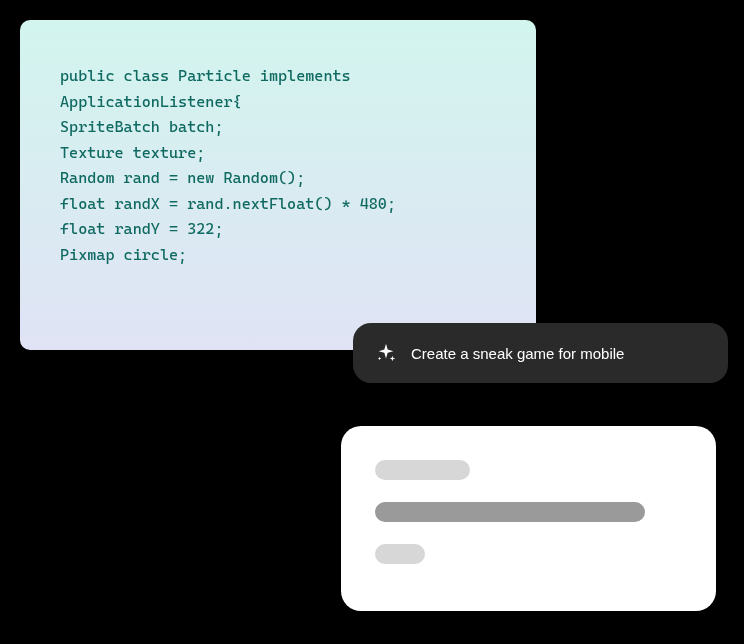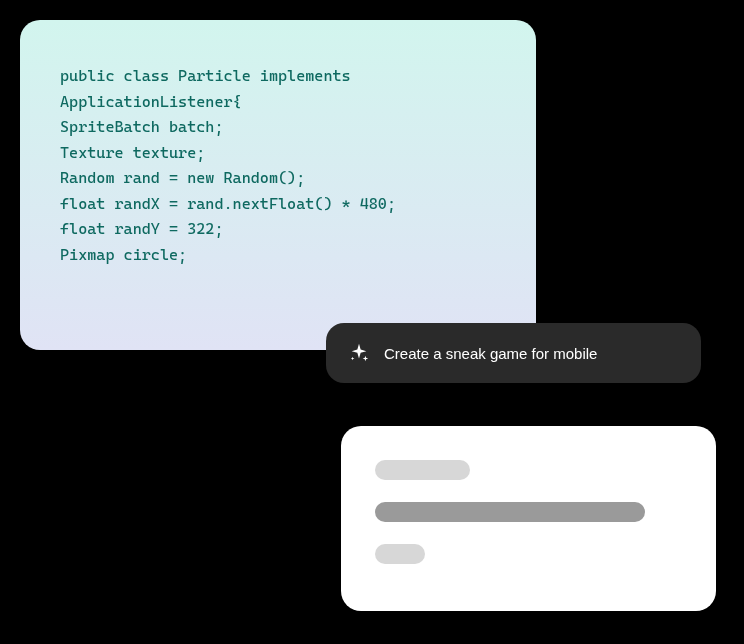--- a/index.html
+++ b/index.html
@@ -11,36 +11,36 @@
       position: relative;
       overflow: hidden;
     }
     .code-card {
       position: absolute;
       top: 20px;
       left: 20px;
       width: 516px;
       height: 330px;
       background: linear-gradient(180deg, #d2f5ee 0%, #e0e3f5 100%);
-      border-radius: 20px;
+      border-radius: 10px;
       padding: 44px 40px;
     }
     .code-card pre {
       font-family: 'SF Mono', Monaco, 'Cascadia Code', 'Roboto Mono', Consolas, monospace;
       font-size: 15.5px;
       line-height: 1.65;
       color: #0e6960;
       font-weight: 400;
       white-space: pre-wrap;
       word-wrap: break-word;
     }
     .prompt-pill {
       position: absolute;
       top: 323px;
-      left: 326px;
+      left: 353px;
       width: 375px;
       height: 60px;
       background: #2a2a2a;
       border-radius: 18px;
       display: flex;
       align-items: center;
       padding: 0 22px;
       gap: 14px;
     }
     .sparkle-icon {

